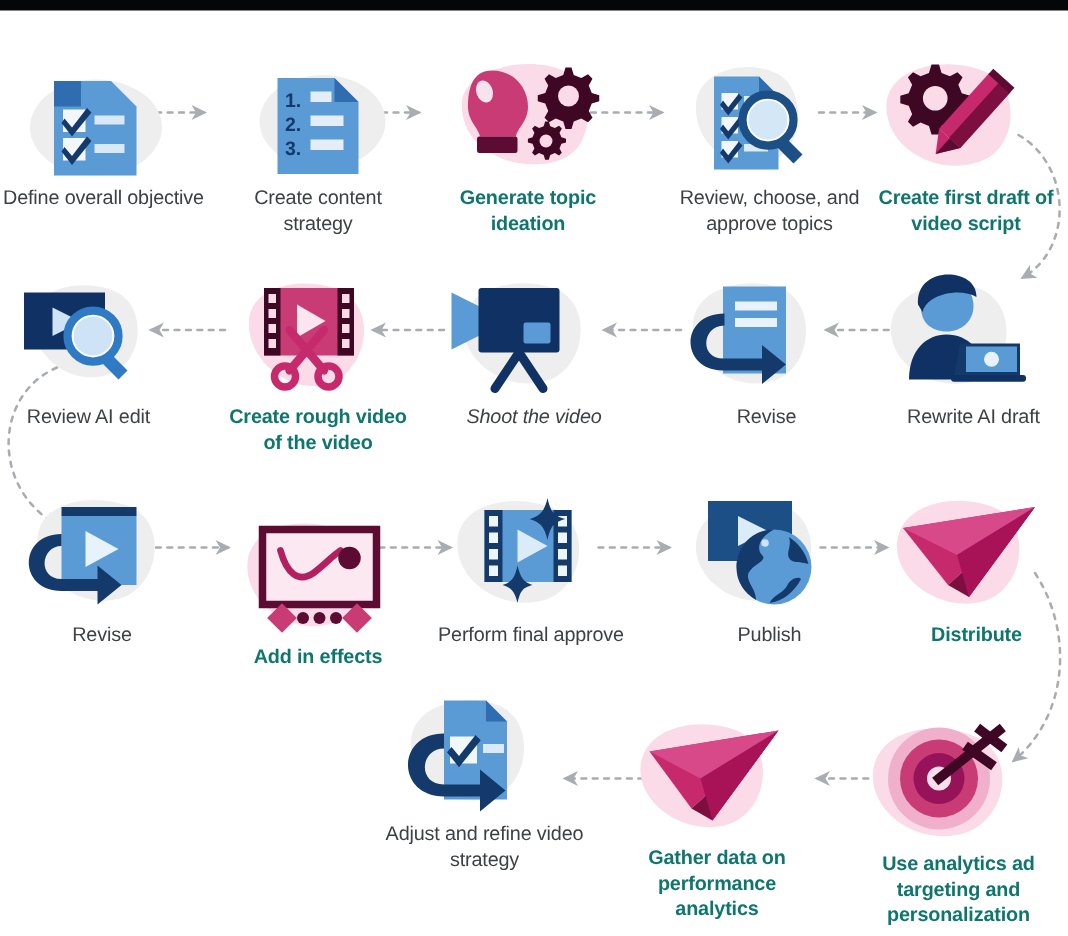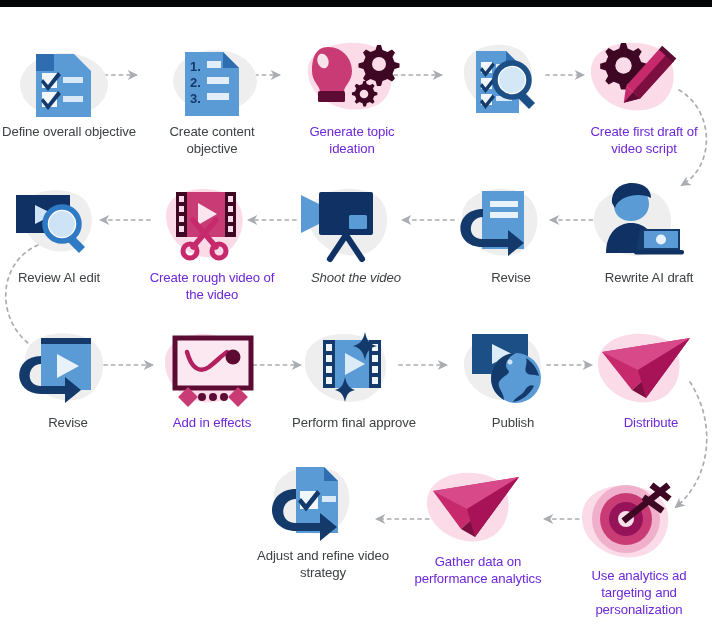--- a/index.html
+++ b/index.html
@@ -38,21 +38,21 @@
   }
   .icon-wrap svg { position: absolute; top: 0; left: 0; }
   .label {
     font-size: 13.2px;
     line-height: 17px;
     letter-spacing: -0.1px;
     margin-top: 2px;
     padding: 0 4px;
   }
   .label.gray { color: #3d4144; }
-  .label.pink { color: #6d28d9; font-weight: normal; }
+  .label.pink { color: #0f766e; font-weight: bold; }
 </style>
 </head>
 <body>
 
 <div id="topbar"></div>
 
 <div id="canvas">
 
   <svg id="arrows" width="712" height="617" viewBox="0 0 712 617">
     <defs>
@@ -112,21 +112,21 @@
         <path d="M44 23 h38 l16 16 v48 h-54 z" fill="#5b9bd5"></path>
         <path d="M82 23 l16 16 h-16 z" fill="#2f6cb0"></path>
         <text x="49" y="42" font-family="Liberation Sans, sans-serif" font-size="13" font-weight="bold" fill="#143a6b">1.</text>
         <text x="49" y="58" font-family="Liberation Sans, sans-serif" font-size="13" font-weight="bold" fill="#143a6b">2.</text>
         <text x="49" y="74" font-family="Liberation Sans, sans-serif" font-size="13" font-weight="bold" fill="#143a6b">3.</text>
         <rect x="66" y="32" width="14" height="7" fill="#e3eef9"></rect>
         <rect x="66" y="48" width="22" height="7" fill="#e3eef9"></rect>
         <rect x="66" y="64" width="22" height="7" fill="#e3eef9"></rect>
       </svg>
     </div>
-    <div class="label gray">Create content objective</div>
+    <div class="label gray">Create content strategy</div>
   </div>
 
   <div class="node" style="left:281px; top:22px;">
     <div class="icon-wrap">
       <svg width="142" height="92" viewBox="0 0 142 92">
         <path d="M27 38 C30 16 72 8 94 18 C116 28 116 66 96 76 C70 89 24 74 27 38 Z" fill="#fadbe7"></path>
         <path d="M47 18 C62 18 71 30 71 42 C71 52 64 56 63 62 h-24 c-1 -6 -8 -10 -8 -20 C31 30 34 18 47 18 Z" fill="#c93b74"></path>
         <ellipse cx="42" cy="32" rx="5.5" ry="7.5" fill="#f6e3ec" transform="rotate(-18 42 32)"></ellipse>
         <rect x="37" y="62" width="27" height="11" rx="1.5" fill="#5c0b33"></rect>
         <g fill="#3e0724" transform="translate(76,16)">
@@ -155,20 +155,21 @@
         <path d="M40 54 l3.5 4.5 l7 -9 l2.5 2.5 l-9.5 12 l-5.5 -7 z" fill="#143a6b"></path>
         <path d="M40 70 l3.5 4.5 l7 -9 l2.5 2.5 l-9.5 12 l-5.5 -7 z" fill="#143a6b"></path>
         <rect x="54" y="35" width="16" height="5" fill="#dbeaf8"></rect>
         <rect x="54" y="51" width="16" height="5" fill="#dbeaf8"></rect>
         <rect x="54" y="67" width="16" height="5" fill="#dbeaf8"></rect>
         <path d="M73 66 l6 -6 l14 14 l-6 6 z" fill="#1b4f86"></path>
         <circle cx="70" cy="51" r="17" fill="#ffffff" stroke="#1b4f86" stroke-width="5.5"></circle>
         <circle cx="70" cy="51" r="13" fill="#d4e7f7"></circle>
       </svg>
     </div>
+    <div class="label gray">Review, choose, and approve topics</div>
   </div>
 
   <div class="node" style="left:573px; top:22px;">
     <div class="icon-wrap">
       <svg width="142" height="92" viewBox="0 0 142 92">
         <path d="M18 40 C20 16 56 8 82 18 C108 28 106 68 82 78 C54 90 16 70 18 40 Z" fill="#fadbe7"></path>
         <g fill="#3e0724" transform="translate(26,14)">
           <path d="M22 0 l5 0 l1.7 5.6 l5.6 2.3 l5 -2.8 l3.4 3.4 l-2.8 5 l2.3 5.6 l5.6 1.7 l0 5 l-5.6 1.7 l-2.3 5.6 l2.8 5 l-3.4 3.4 l-5 -2.8 l-5.6 2.3 l-1.7 5.6 l-5 0 l-1.7 -5.6 l-5.6 -2.3 l-5 2.8 l-3.4 -3.4 l2.8 -5 l-2.3 -5.6 l-5.6 -1.7 l0 -5 l5.6 -1.7 l2.3 -5.6 l-2.8 -5 l3.4 -3.4 l5 2.8 l5.6 -2.3 z"></path>
         </g>
         <circle cx="50.5" cy="36.5" r="8.2" fill="#fadbe7"></circle>
@@ -278,21 +279,21 @@
         <path d="M28 38 C30 14 66 8 90 18 C114 28 110 68 86 78 C58 88 26 66 28 38 Z" fill="#eeeeef"></path>
         <rect x="44" y="18" width="50" height="6" fill="#143a6b"></rect>
         <rect x="44" y="24" width="50" height="46" fill="#5b9bd5"></rect>
         <path d="M60 34 l22 12 l-22 12 z" fill="#e8f2fb"></path>
         <path d="M44 44 C30 44 28 66 44 66 h24 v-9 l16 13 l-16 13 v-9 h-24 C15 74 15 36 44 36 z" fill="#143a6b"></path>
       </svg>
     </div>
     <div class="label gray">Revise</div>
   </div>
 
-  <div class="node" style="left:141px; top:313px;">
+  <div class="node" style="left:141px; top:328px;">
     <div class="icon-wrap">
       <svg width="142" height="92" viewBox="0 0 142 92">
         <path d="M24 40 C26 14 64 8 88 20 C112 32 106 70 82 80 C54 90 22 68 24 40 Z" fill="#fadbe7"></path>
         <rect x="34" y="18" width="76" height="50" fill="#fbe8f0" stroke="#5c0b33" stroke-width="5"></rect>
         <path d="M46 32 C50 47 58 54 68 47 C76 41 80 36 86 32" fill="none" stroke="#b3205f" stroke-width="4.5" stroke-linecap="round"></path>
         <circle cx="92" cy="37" r="7.5" fill="#5c0b33"></circle>
         <rect x="40" y="70" width="14" height="14" transform="rotate(45 47 77)" fill="#c93b74"></rect>
         <rect x="90" y="70" width="14" height="14" transform="rotate(45 97 77)" fill="#c93b74"></rect>
         <circle cx="61" cy="77" r="4" fill="#5c0b33"></circle>
         <circle cx="72" cy="77" r="4" fill="#5c0b33"></circle>
@@ -364,21 +365,21 @@
         <path d="M72 14 l14 14 h-14 z" fill="#2f6cb0"></path>
         <rect x="48" y="38" width="18" height="18" fill="#f2f7fc"></rect>
         <path d="M49 45 l5 6 l11 -14 l3.5 3.5 l-14.5 18 l-8 -10 z" fill="#143a6b"></path>
         <rect x="70" y="43" width="14" height="6" fill="#dbeaf8"></rect>
         <path d="M44 46 C28 46 26 70 44 70 h24 v-10 l17 14 l-17 14 v-10 h-24 C12 78 12 36 44 36 z" fill="#143a6b"></path>
       </svg>
     </div>
     <div class="label gray">Adjust and refine video strategy</div>
   </div>
 
-  <div class="node" style="left:407px; top:452px;">
+  <div class="node" style="left:407px; top:462px;">
     <div class="icon-wrap">
       <svg width="142" height="92" viewBox="0 0 142 92">
         <path d="M20 42 C22 16 58 8 84 18 C110 28 106 70 80 80 C52 90 18 68 20 42 Z" fill="#fadbe7"></path>
         <path d="M26 32 L112 18 L54 70 Z" fill="#c62a6d"></path>
         <path d="M112 18 L54 70 L68 78 Z" fill="#7d0f40"></path>
         <path d="M26 32 L112 18 L60 50 Z" fill="#d8498a"></path>
         <path d="M60 50 L112 18 L68 78 Z" fill="#a81358"></path>
       </svg>
     </div>
     <div class="label pink">Gather data on performance analytics</div>

